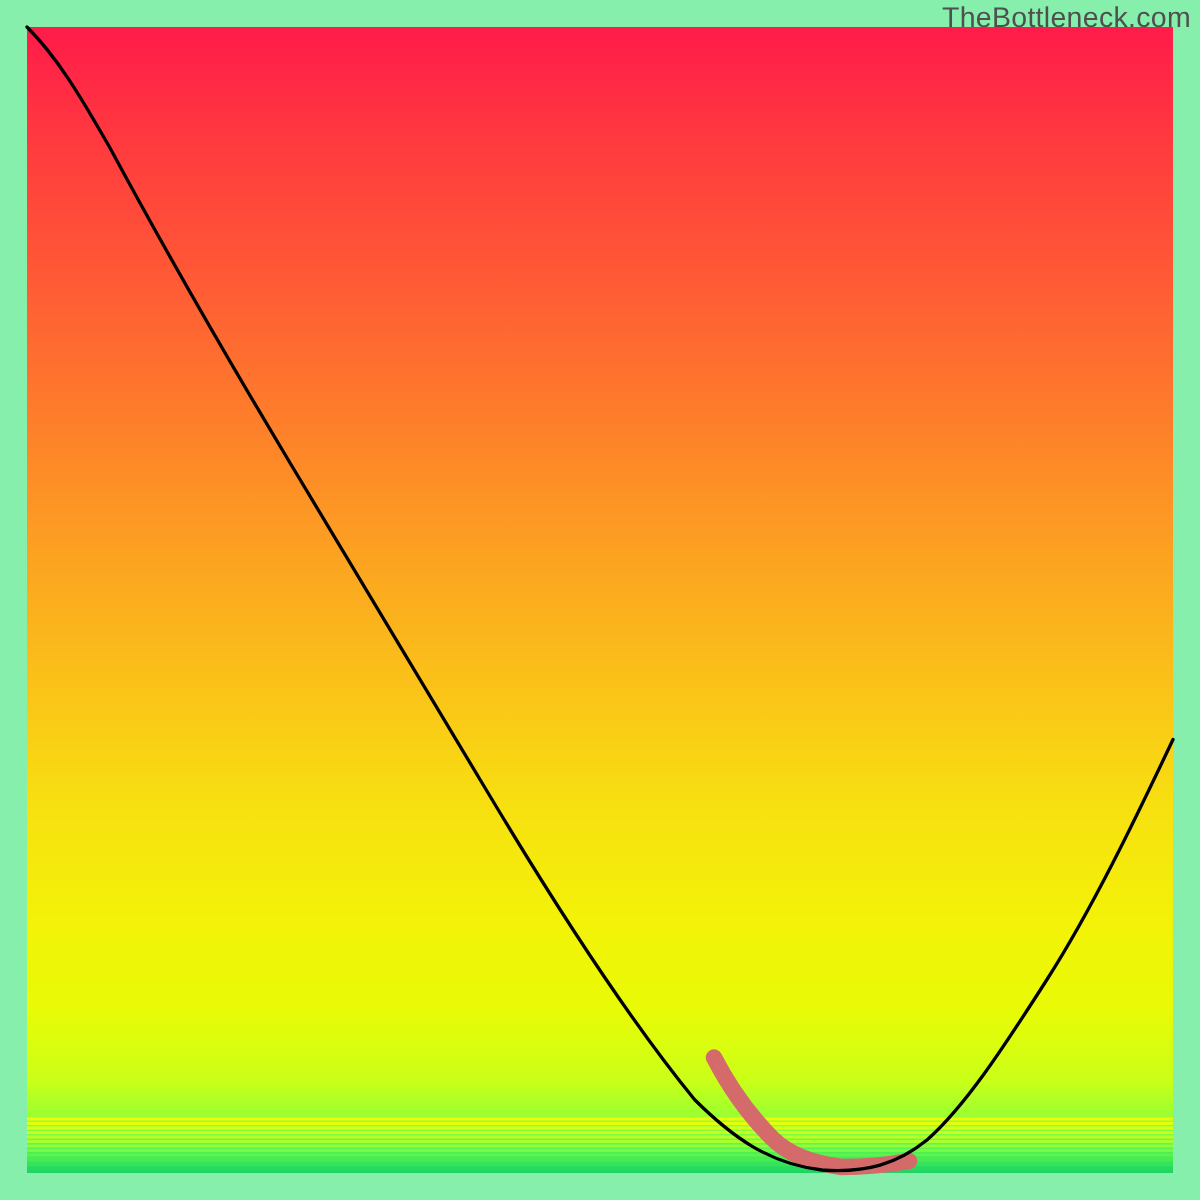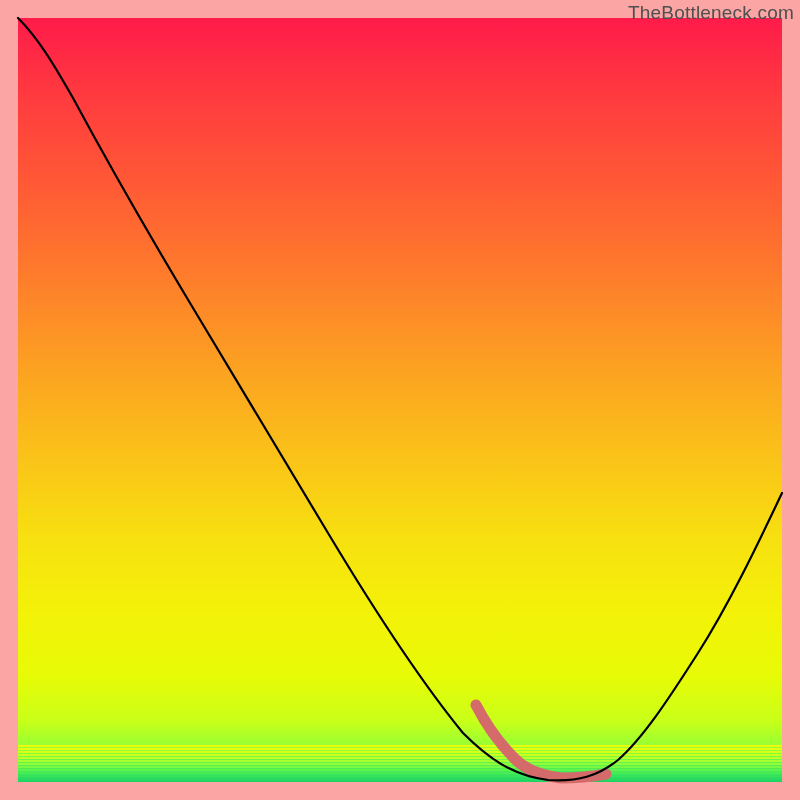--- a/index.html
+++ b/index.html
@@ -8,21 +8,21 @@
     width: 800px;
     height: 800px;
     background: #000;
     overflow: hidden;
     font-family: Arial, Helvetica, sans-serif;
   }
   .frame {
     position: relative;
     width: 800px;
     height: 800px;
-    background: #fca5a5;
+    background: #86efac;
   }
   .plot {
     position: absolute;
     left: 18px;
     top: 18px;
     width: 764px;
     height: 764px;
     
     background: linear-gradient(
       to bottom,

